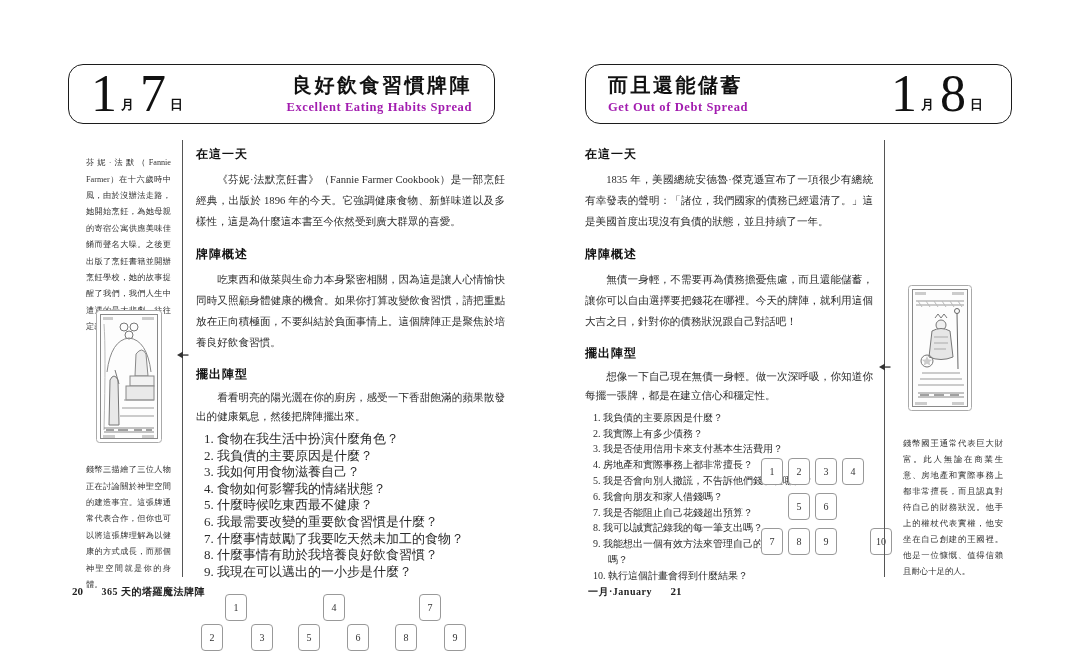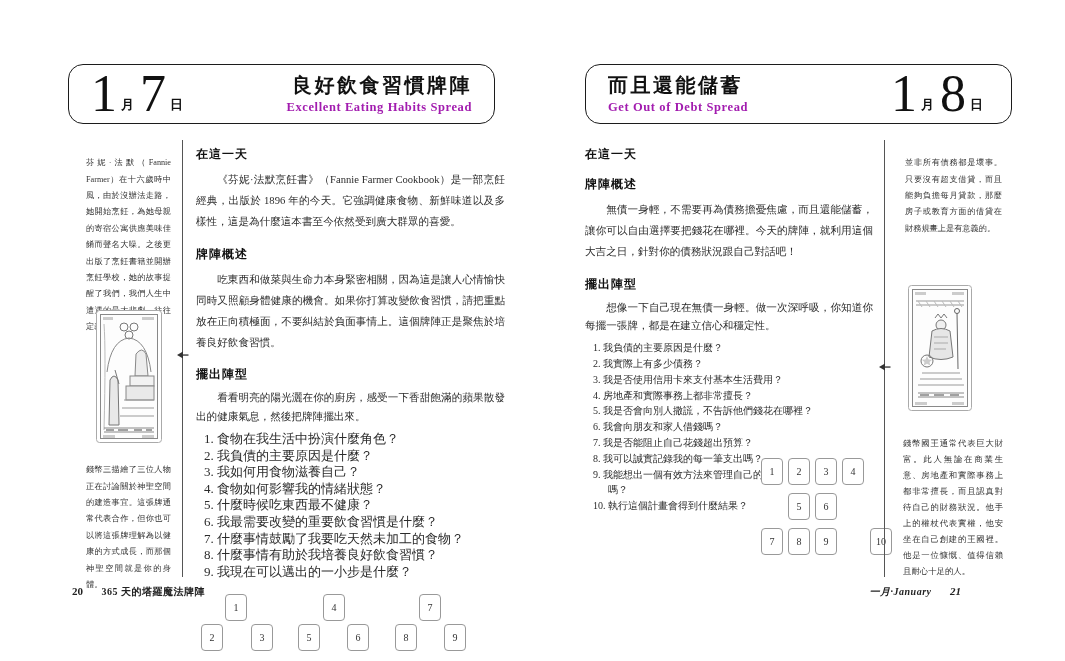--- a/index.html
+++ b/index.html
@@ -66,21 +66,21 @@
   .dL7{left:223px;top:4px;} .dL8{left:199px;top:34px;} .dL9{left:248px;top:34px;}
   
   .diagram-right{position:absolute;left:176px;top:316px;width:104px;height:100px;}
   .dR1{left:0;top:0;}   .dR2{left:27px;top:0;}  .dR3{left:54px;top:0;}  .dR4{left:81px;top:0;}
   .dR5{left:27px;top:35px;} .dR6{left:54px;top:35px;}
   .dR7{left:0;top:70px;} .dR8{left:27px;top:70px;} .dR9{left:54px;top:70px;} .dR10{left:81px;top:70px;margin-left:28px;}
 
   
   .footer{position:absolute;top:585px;font-size:10px;color:#222;}
   .footer-left{left:72px;}
-  .footer-right{left:556px;width:405px;text-align:right;font-style:italic;}
+  .footer-right{left:588px;width:405px;text-align:left;}
   .pagenum{font-weight:700;font-size:11px;}
   .footer-left .book-title{margin-left:16px;font-weight:700;font-size:10px;letter-spacing:0.5px;}
   .footer-right .month-label{margin-right:16px;font-weight:700;letter-spacing:0.5px;}
 </style>
 </head>
 <body>
 
 <div class="spread">
 
   <div class="header-box header-left">
@@ -173,20 +173,21 @@
     <div class="date">
       <span class="num">1</span>
       <span class="unit">月</span>
       <span class="num">8</span>
       <span class="unit">日</span>
     </div>
   </div>
 
   <div class="main-col main-right" style="position:absolute;">
     <h3 class="sec-heading">在這一天</h3>
+    <p class="para">1835 年，美國總統安德魯·傑克遜宣布了一項很少有總統有幸發表的聲明：「諸位，我們國家的債務已經還清了。」這是美國首度出現沒有負債的狀態，並且持續了一年。</p>
     <h3 class="sec-heading mt">牌陣概述</h3>
     <p class="para">無債一身輕，不需要再為債務擔憂焦慮，而且還能儲蓄，讓你可以自由選擇要把錢花在哪裡。今天的牌陣，就利用這個大吉之日，針對你的債務狀況跟自己對話吧！</p>
     <h3 class="sec-heading mt">擺出陣型</h3>
     <p class="para intro">想像一下自己現在無債一身輕。做一次深呼吸，你知道你每擺一張牌，都是在建立信心和穩定性。</p>
     <ol class="questions">
         <li>我負債的主要原因是什麼？</li>
         <li>我實際上有多少債務？</li>
         <li>我是否使用信用卡來支付基本生活費用？</li>
         <li>房地產和實際事務上都非常擅長？</li>
         <li>我是否會向別人撒謊，不告訴他們錢花在哪裡？</li>
@@ -210,21 +211,20 @@
     </div>
   </div>
 
   <div class="divider divider-right">
     <svg class="divider-arrow" width="12" height="8" viewBox="0 0 12 8" aria-hidden="true">
       <polygon points="0,4 6,0.5 6,7.5" fill="#333"></polygon>
         <rect x="6" y="3.4" width="5.5" height="1.3" fill="#333"></rect>
     </svg>
   </div>
 
-  <p class="side-note side-note-rt">並非所有債務都是壞事。只要沒有超支借貸，而且能夠負擔每月貸款，那麼房子或教育方面的借貸在財務規畫上是有意義的。</p>
 
   <svg class="tarot tarot-right" width="64" height="126" viewBox="0 0 64 126" aria-hidden="true">
     <rect x="0.5" y="0.5" width="63" height="125" rx="3" fill="#fff" stroke="#aaa"></rect>
     <rect x="4.5" y="4.5" width="55" height="117" fill="#fdfdfd" stroke="#888"></rect>
     <rect x="7" y="7" width="11" height="3" fill="#ccc"></rect>
       <rect x="44" y="7" width="12" height="3" fill="#ccc"></rect>
     <path d="M8 16 h48 M8 20 h48" stroke="#999" fill="none"></path>
     <path d="M10 16 l4 6 M18 16 l4 6 M26 16 l4 6 M34 16 l4 6 M42 16 l4 6 M50 16 l4 6" stroke="#bbb"></path>
     <path d="M27 33 l3 -4 3 4 3 -4 3 4" fill="none" stroke="#777"></path>
     <circle cx="33" cy="40" r="5" fill="#f0f0f0" stroke="#777"></circle>

